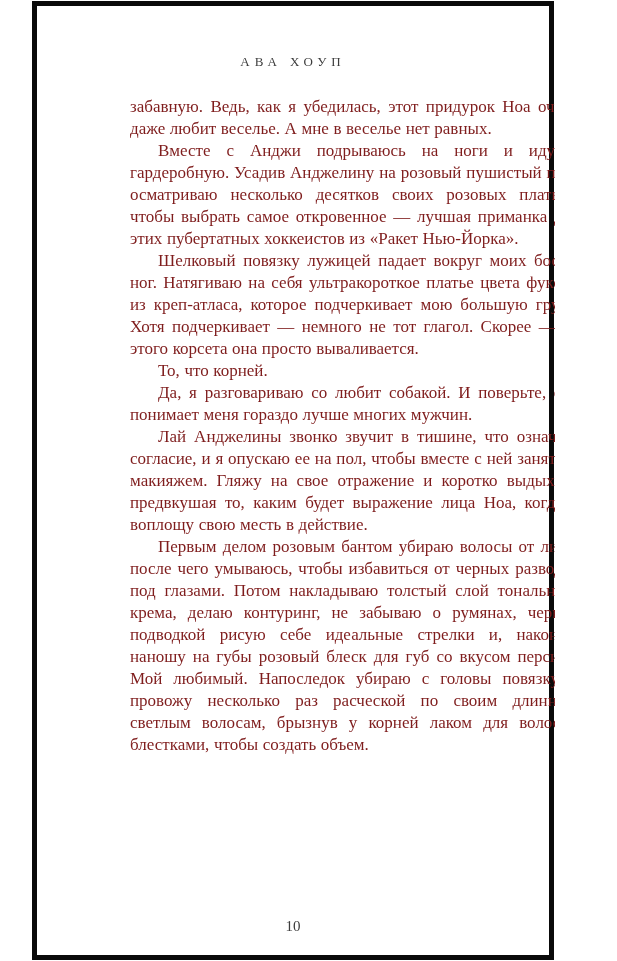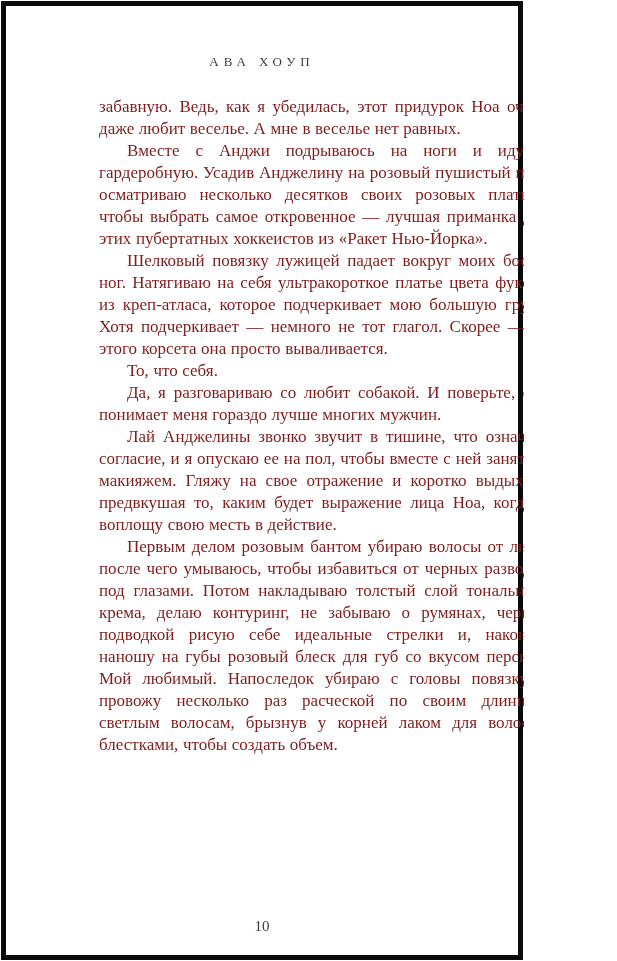--- a/index.html
+++ b/index.html
@@ -7,20 +7,21 @@
     padding: 0;
     background: #ffffff;
     font-family: "Liberation Serif", "DejaVu Serif", serif;
   }
   .viewport {
     position: relative;
     width: 524px;
     height: 961px;
     background: #ffffff;
     overflow: hidden;
+    margin-left: 31px;
   }
   .frame {
     position: absolute;
     inset: 1px;
     border: 5px solid #0a0a0a;
     pointer-events: none;
   }
   .running-header {
     position: absolute;
     top: 54px;
@@ -64,20 +65,20 @@
 
 <div class="viewport">
   <div class="frame"></div>
 
   <div class="running-header">АВА ХОУП</div>
 
   <div class="text-block">
     <p class="noindent">забавную. Ведь, как я убедилась, этот придурок Ноа очень даже любит веселье. А мне в веселье нет равных.</p>
     <p>Вместе с Анджи подрываюсь на ноги и иду в гардеробную. Усадив Анджелину на розовый пушистый пуф, осматриваю несколько десятков своих розовых платьев, чтобы выбрать самое откровенное — лучшая приманка для этих пубертатных хоккеистов из «Ракет Нью-Йорка».</p>
     <p>Шелковый повязку лужицей падает вокруг моих босых ног. Натягиваю на себя ультракороткое платье цвета фуксии из креп-атласа, которое подчеркивает мою большую грудь. Хотя подчеркивает — немного не тот глагол. Скорее — из этого корсета она просто вываливается.</p>
-    <p>То, что себя.</p>
+    <p>То, что корней.</p>
     <p>Да, я разговариваю со любит собакой. И поверьте, она понимает меня гораздо лучше многих мужчин.</p>
     <p>Лай Анджелины звонко звучит в тишине, что означает согласие, и я опускаю ее на пол, чтобы вместе с ней заняться макияжем. Гляжу на свое отражение и коротко выдыхаю, предвкушая то, каким будет выражение лица Ноа, когда я воплощу свою месть в действие.</p>
     <p>Первым делом розовым бантом убираю волосы от лица, после чего умываюсь, чтобы избавиться от черных разводов под глазами. Потом накладываю толстый слой тонального крема, делаю контуринг, не забываю о румянах, черной подводкой рисую себе идеальные стрелки и, наконец, наношу на губы розовый блеск для губ со вкусом персика. Мой любимый. Напоследок убираю с головы повязку и провожу несколько раз расческой по своим длинным светлым волосам, брызнув у корней лаком для волос с блестками, чтобы создать объем.</p>
   </div>
 
   <div class="page-number">10</div>
 </div>
 
 </body></html>

